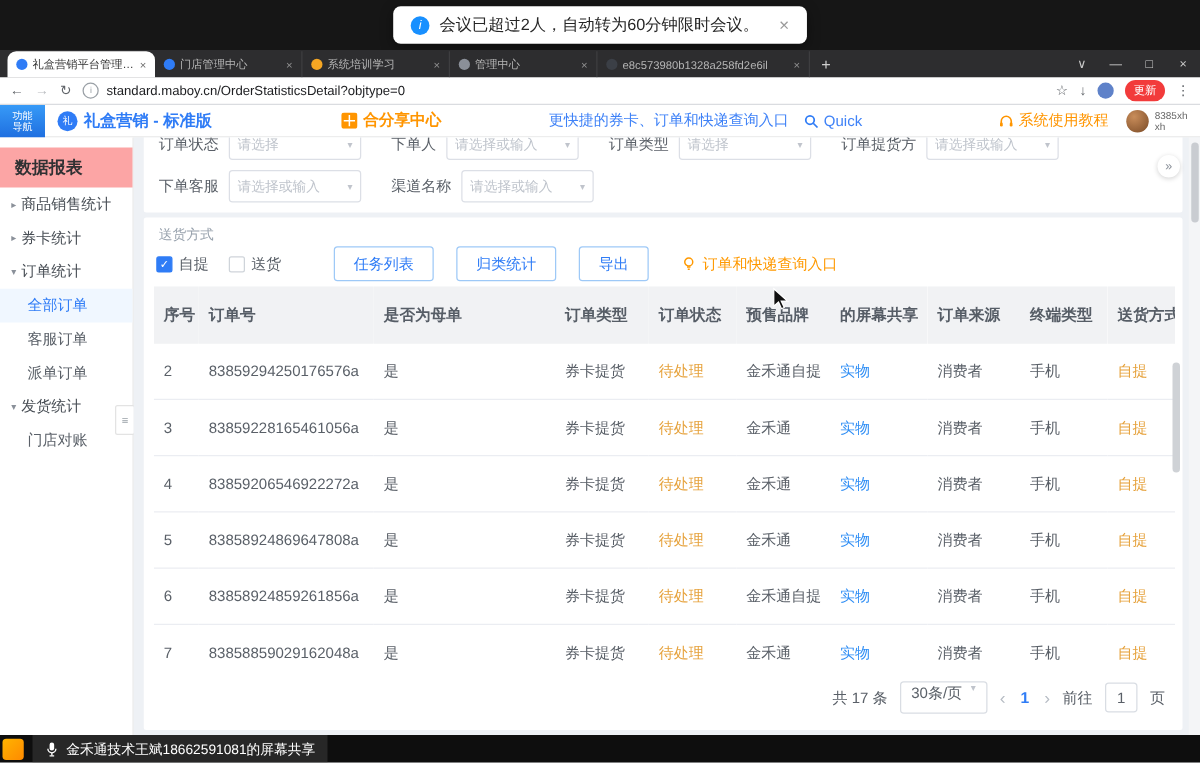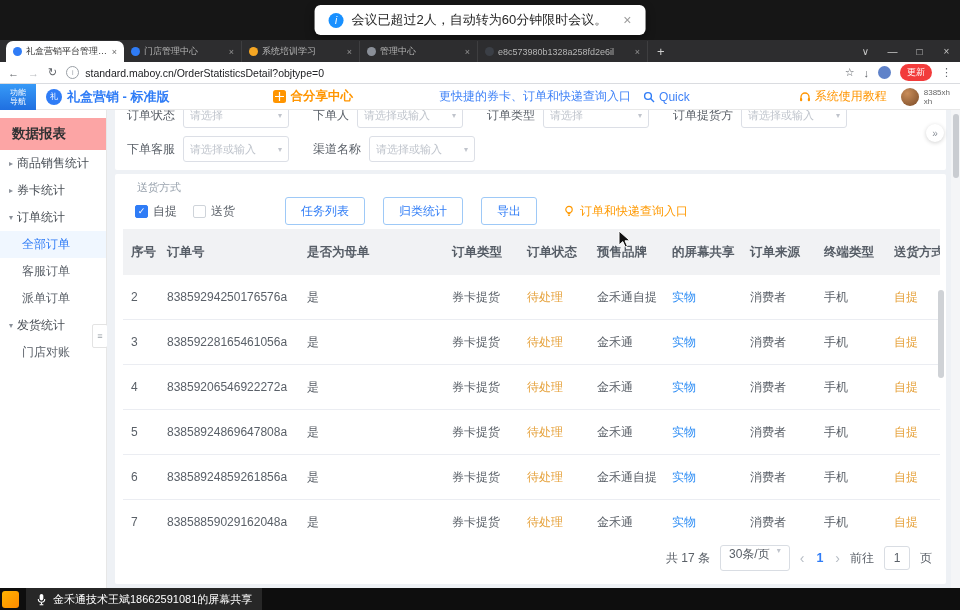--- a/index.html
+++ b/index.html
@@ -81,28 +81,28 @@
   .flabel{font-size:12px;color:#5a6068;white-space:nowrap;}
   .finput{width:106px;height:26px;border:1px solid #dcdfe6;border-radius:3px;display:flex;align-items:center;
           padding:0 6px;box-sizing:border-box;background:#fff;cursor:text;}
   .ph{flex:1;font-size:11px;color:#bfc4cc;white-space:nowrap;overflow:hidden;}
   .caret{font-size:8px;color:#c0c4cc;}
   .expander{position:absolute;right:16px;top:14px;width:18px;height:18px;border-radius:50%;background:#fff;
             box-shadow:0 1px 4px rgba(0,0,0,.18);color:#8a9099;font-size:10px;display:flex;align-items:center;
             justify-content:center;cursor:pointer;z-index:3;}
 
   .ccard{position:absolute;left:8px;right:14px;top:64px;bottom:4px;background:#fff;border-radius:2px;
-         padding:4px 20px 0;box-sizing:border-box;}
+         padding:4px 10px 0;box-sizing:border-box;}
   .dlabel{font-size:11px;color:#98a2ad;margin:2px 0 0 2px;}
   .tools{display:flex;align-items:center;height:28px;margin-top:2px;}
   .cb{display:flex;align-items:center;gap:5px;font-size:12px;color:#5a6068;margin-right:16px;cursor:pointer;}
   .box{width:13px;height:13px;border-radius:2px;border:1px solid #cfd4da;background:#fff;box-sizing:border-box;
        display:flex;align-items:center;justify-content:center;font-size:9px;color:#fff;}
   .box.on{background:#2f7cf6;border-color:#2f7cf6;}
-  .toolbtns{display:flex;align-items:center;margin-left:34px;}
+  .toolbtns{display:flex;align-items:center;margin-left:26px;}
   .btn{height:26px;padding:0 15px;border:1px solid #9ec9f7;color:#2f7cf6;background:#fff;border-radius:3px;
        font-size:12px;display:flex;align-items:center;margin-right:18px;cursor:pointer;white-space:nowrap;}
   .tip{display:flex;align-items:center;gap:5px;color:#ff9900;font-size:12px;margin-left:8px;white-space:nowrap;}
 
   .twrap{position:absolute;left:8px;right:6px;top:55px;height:304px;overflow:hidden;}
   table.otable{border-collapse:collapse;table-layout:fixed;width:100%;}
   .otable thead th{background:#f1f2f4;height:46px;font-size:12.5px;color:#565d66;font-weight:bold;text-align:left;
                    padding:0 0 0 8px;white-space:nowrap;overflow:hidden;}
   .otable tbody td{height:44px;font-size:12px;color:#5a6068;border-bottom:1px solid #ebedf2;padding:0 0 0 8px;
                    white-space:nowrap;overflow:hidden;}

